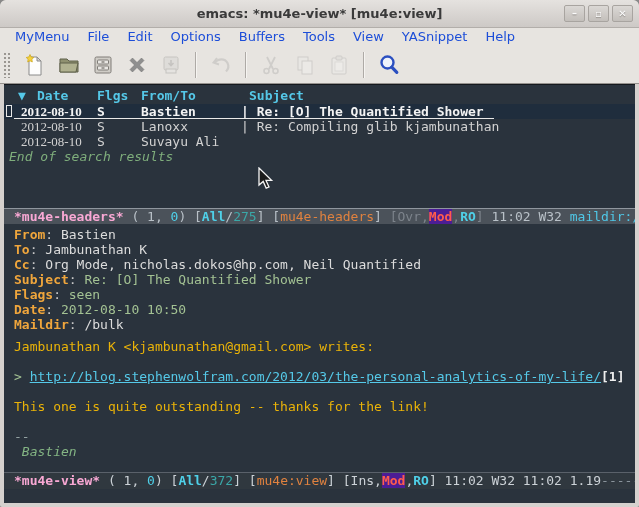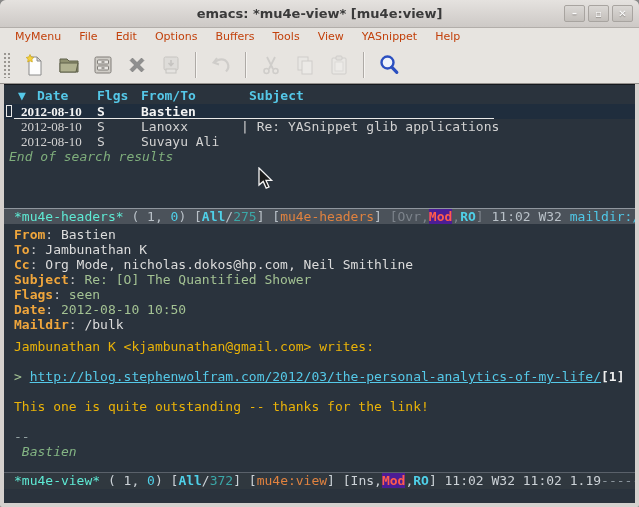--- a/index.html
+++ b/index.html
@@ -24,21 +24,21 @@
     width:21px; height:17px; border:1px solid #a8a4a0; border-radius:2px;
     background:linear-gradient(#dbd8d5,#c3bfbb);
     color:#fbfbfb; font-size:10px; font-weight:bold; text-align:center;
     line-height:15px; text-shadow:0 1px 1px #8f8b87;
   }
   
   .menubar {
     position:absolute; left:0; top:28px; width:639px; height:18px;
     background:#e7e4e0; display:flex; align-items:center; padding-left:6px;
   }
-  .menu-item { font-size:11px; color:#c2410c; padding:0 9px; line-height:18px; }
+  .menu-item { font-size:13px; color:#1d4ed8; padding:0 9px; line-height:18px; }
   
   .toolbar {
     position:absolute; left:0; top:46px; width:639px; height:38px;
     background:#e7e4e0; border-bottom:1px solid #96928e;
     display:flex; align-items:center; padding-left:3px;
   }
   .tb-handle {
     width:7px; height:26px; margin-right:8px;
     background-image:radial-gradient(circle,#9a9691 1px,transparent 1.3px);
     background-size:4px 4px;
@@ -67,21 +67,21 @@
   .row-underline { position:absolute; left:10px; width:480px; bottom:0; height:1px; background:#e9e9e9; }
   .fringe-box { position:absolute; left:2px; top:1px; width:6px; height:12px; border:1px solid #e9e9e9; }
   .end-msg { position:absolute; left:5px; top:64px; color:#7fae7c; font-style:italic; }
   
   .modeline {
     position:absolute; left:0; right:0; height:16px; overflow:hidden;
     white-space:pre; padding-left:10px; line-height:15px;
   }
   .ml-top { top:123px; background:#4b525a; border-top:1px solid #8f969e; color:#b9c1c8; }
   .ml-bottom { top:387px; height:17px; background:#30383f; border-top:1px solid #5a616a; color:#ccd2d7; }
-  .ml-name { color:#5eead4; font-weight:normal; }
+  .ml-name { color:#f9a8d4; font-weight:bold; }
   .ml-zero { color:#4fd0e8; }
   .ml-all { color:#4fd0e8; font-weight:bold; }
   .ml-num { color:#3aa8a8; }
   .ml-mode { color:#e0823f; }
   .ml-dim { color:#7d848c; }
   .ml-mod { color:#ff5c4d; background:#4c1d95; font-weight:bold; }
   .ml-ro { color:#4fd0e8; font-weight:bold; }
   .ml-cyan { color:#4fc8e8; }
   .ml-bottom .ml-dash { color:#8a949c; }
   
@@ -211,43 +211,44 @@
         <span class="h-date">Date</span>
         <span class="h-flags">Flgs</span>
         <span class="h-from">From/To</span>
         <span class="h-subj">Subject</span>
       </div>
       <div class="hline sel" style="top:19px;">
         <div class="fringe-box"></div>
         <span class="c-date">2012-08-10</span>
         <span class="c-flags">S</span>
         <span class="c-from">Bastien</span>
+        <span class="c-subj">| Re: [O] The Quantified Shower</span>
         <div class="row-underline"></div>
       </div>
       <div class="hline" style="top:34px;">
         <span class="c-date">2012-08-10</span>
         <span class="c-flags">S</span>
         <span class="c-from">Lanoxx</span>
-        <span class="c-subj">| Re: YASnippet glib applications</span>
+        <span class="c-subj">| Re: Compiling glib kjambunathan</span>
       </div>
       <div class="hline" style="top:49px;">
         <span class="c-date">2012-08-10</span>
         <span class="c-flags">S</span>
         <span class="c-from">Suvayu Ali</span>
       </div>
       <span class="end-msg">End of search results</span>
     </div>
 
     <div class="modeline ml-top"><span class="ml-name">*mu4e-headers*</span><span> ( 1,</span><span class="ml-zero"> 0</span><span>) </span><span>[</span><span class="ml-all">All</span><span>/</span><span class="ml-num">275</span><span>] </span><span>[</span><span class="ml-mode">mu4e-headers</span><span>] </span><span class="ml-dim">[Ovr,</span><span class="ml-mod">Mod</span><span class="ml-dim">,</span><span class="ml-ro">RO</span><span class="ml-dim">] </span><span>11:02 W32 </span><span class="ml-cyan">maildir:/bulk</span></div>
 
     <div class="view-win">
       <div class="msg-headers">
         <div class="mline"><span class="mh-label">From</span><span class="mh-colon">: </span><span class="v-white">Bastien</span></div>
         <div class="mline"><span class="mh-label">To</span><span class="mh-colon">: </span><span class="v-white">Jambunathan K</span></div>
-        <div class="mline"><span class="mh-label">Cc</span><span class="mh-colon">: </span><span class="v-white">Org Mode, nicholas.dokos@hp.com, Neil Smithline</span></div>
+        <div class="mline"><span class="mh-label">Cc</span><span class="mh-colon">: </span><span class="v-white">Org Mode, nicholas.dokos@hp.com, Neil Quantified</span></div>
         <div class="mline"><span class="mh-label">Subject</span><span class="mh-colon">: </span><span class="v-green">Re: [O] The Quantified Shower</span></div>
         <div class="mline"><span class="mh-label">Flags</span><span class="mh-colon">: </span><span class="v-green">seen</span></div>
         <div class="mline"><span class="mh-label">Date</span><span class="mh-colon">: </span><span class="v-green">2012-08-10 10:50</span></div>
         <div class="mline"><span class="mh-label">Maildir</span><span class="mh-colon">: </span><span class="v-white">/bulk</span></div>
       </div>
       <div class="msg-body">
         <div class="mline"><span class="b-text">Jambunathan K &lt;kjambunathan@gmail.com&gt; writes:</span></div>
         <div class="mline"></div>
         <div class="mline"><span class="b-quote">&gt; </span><span class="b-link">http://blog.stephenwolfram.com/2012/03/the-personal-analytics-of-my-life/</span><span class="b-foot">[1]</span></div>
         <div class="mline"></div>

